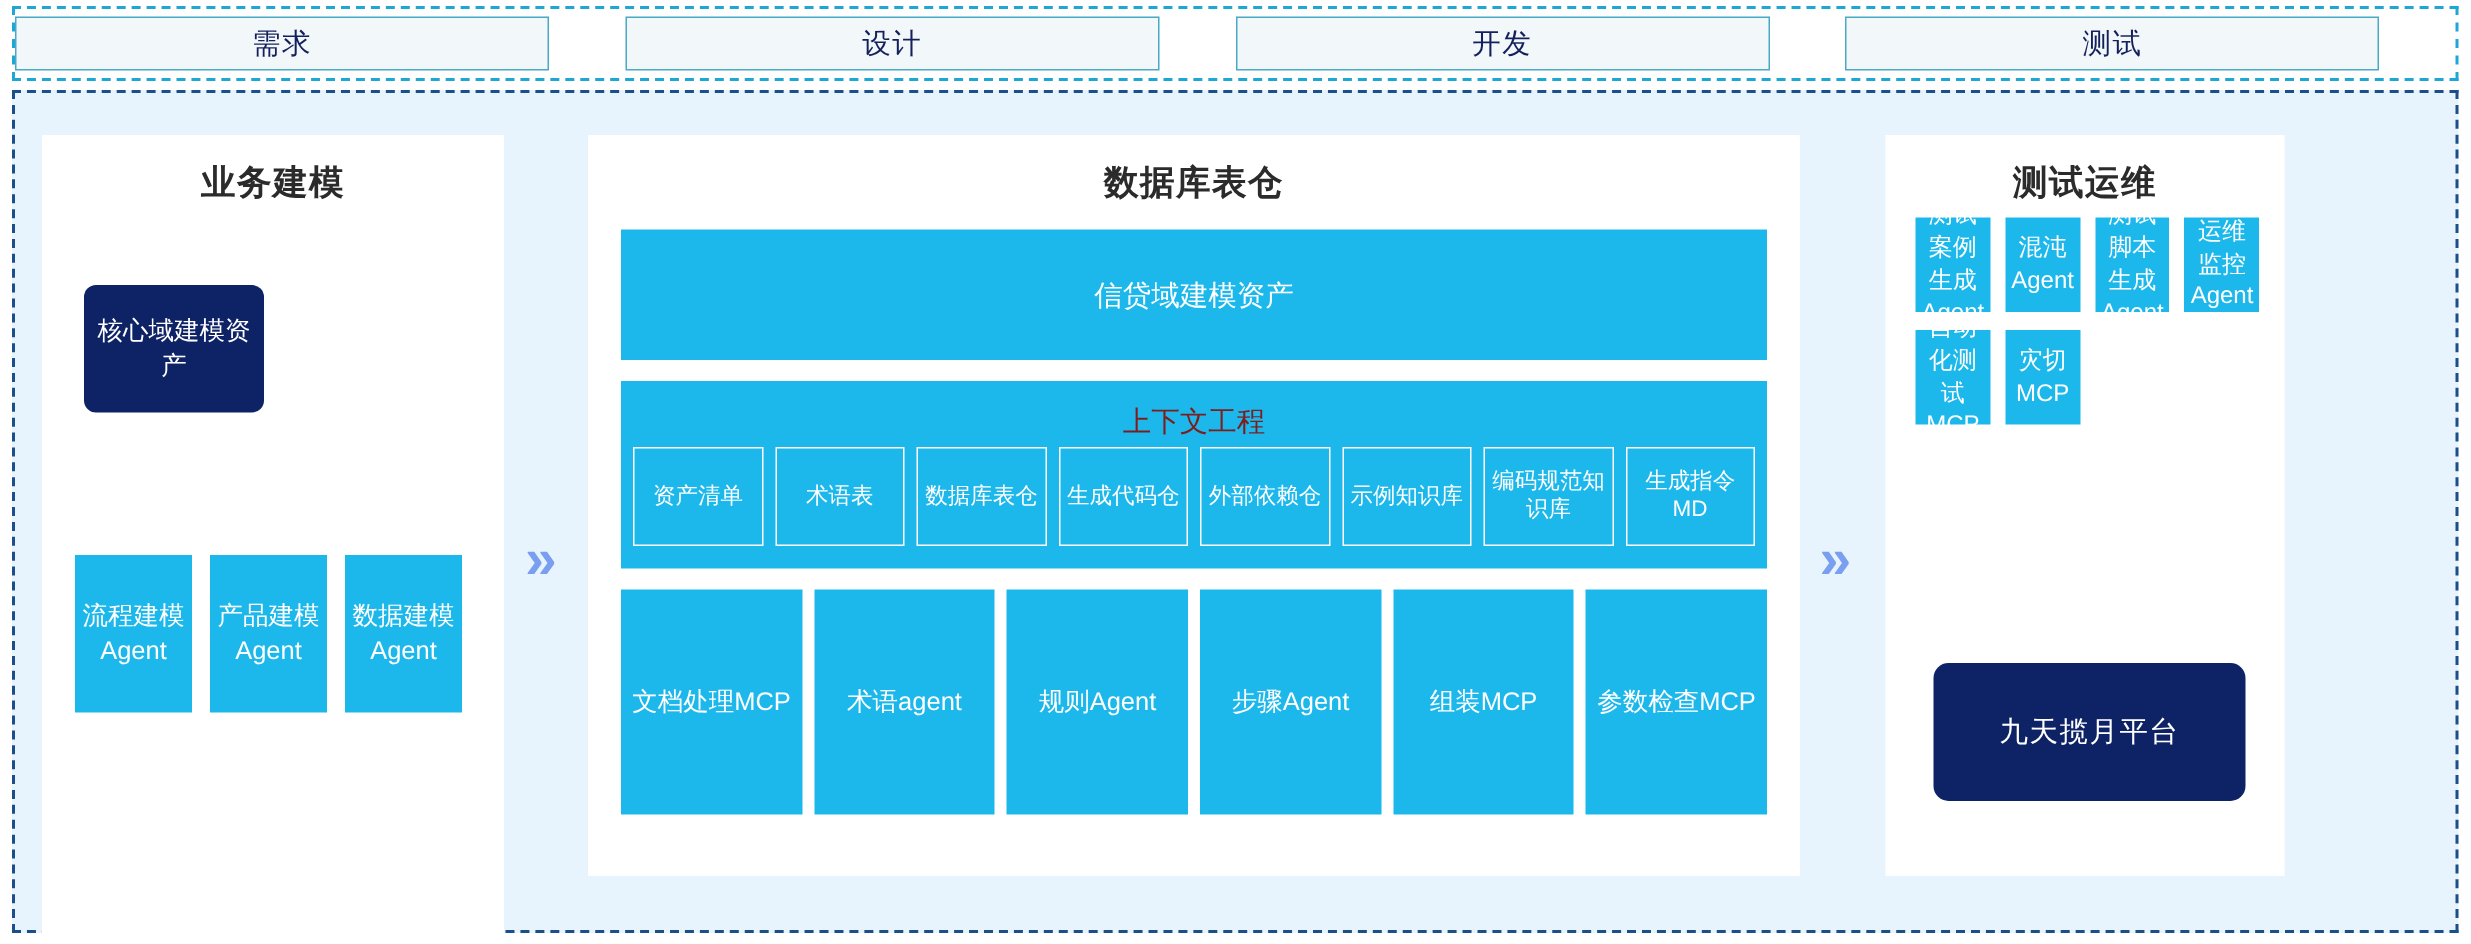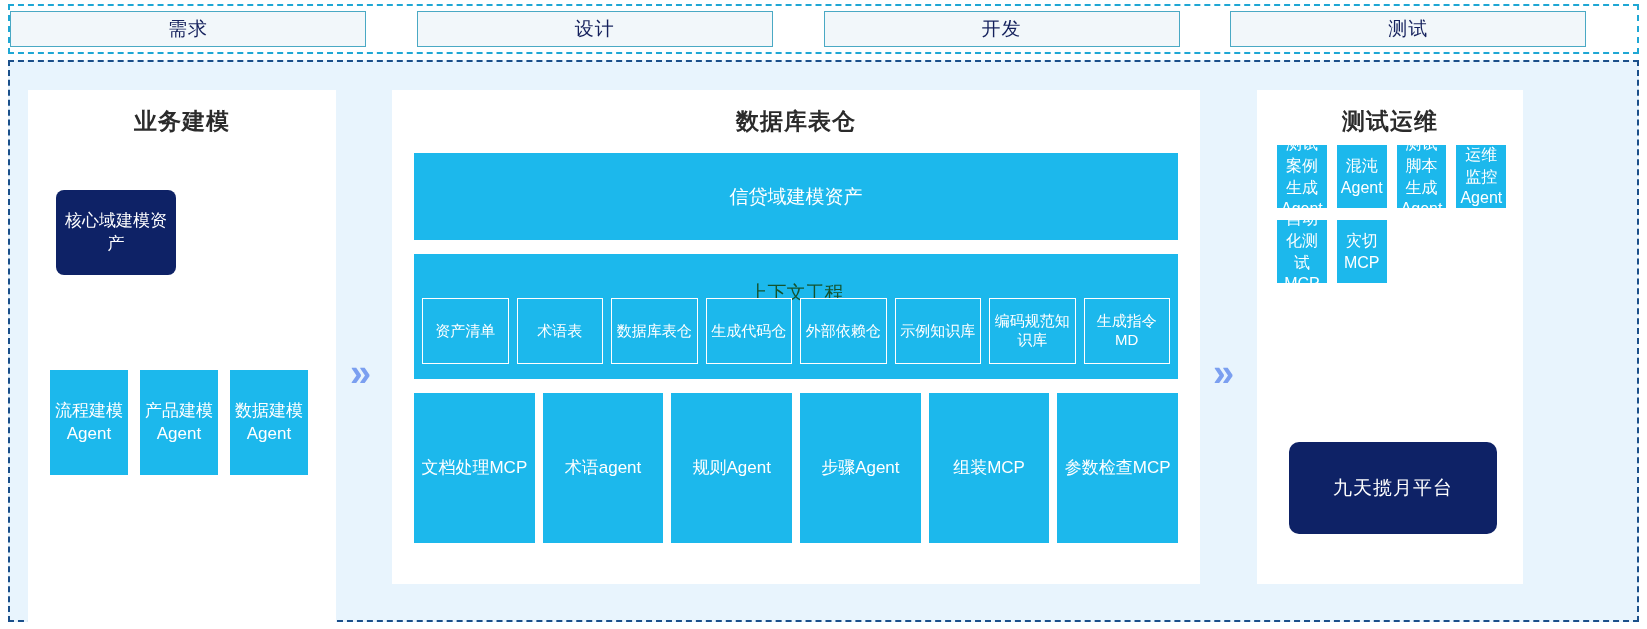--- a/index.html
+++ b/index.html
@@ -140,22 +140,22 @@
     display: flex; align-items: center; justify-content: center;
     font-size: 19px;
   }
   .ctx-block {
     position: absolute;
     left: 22px; top: 164px;
     width: 764px; height: 125px;
     background: #1cb8ec;
   }
   .ctx-heading {
-    color: #14532d; font-size: 19px; text-align: center;
-    padding-top: 26px;
+    color: #7f1d1d; font-size: 19px; text-align: center;
+    padding-top: 14px;
   }
   .ctx-row {
     position: absolute;
     left: 8px; top: 44px;
     width: 748px;
     display: flex; gap: 8px;
   }
   .ctx-row .card-outline { flex: 1 1 0; height: 66px; }
 
   .tools-row {

